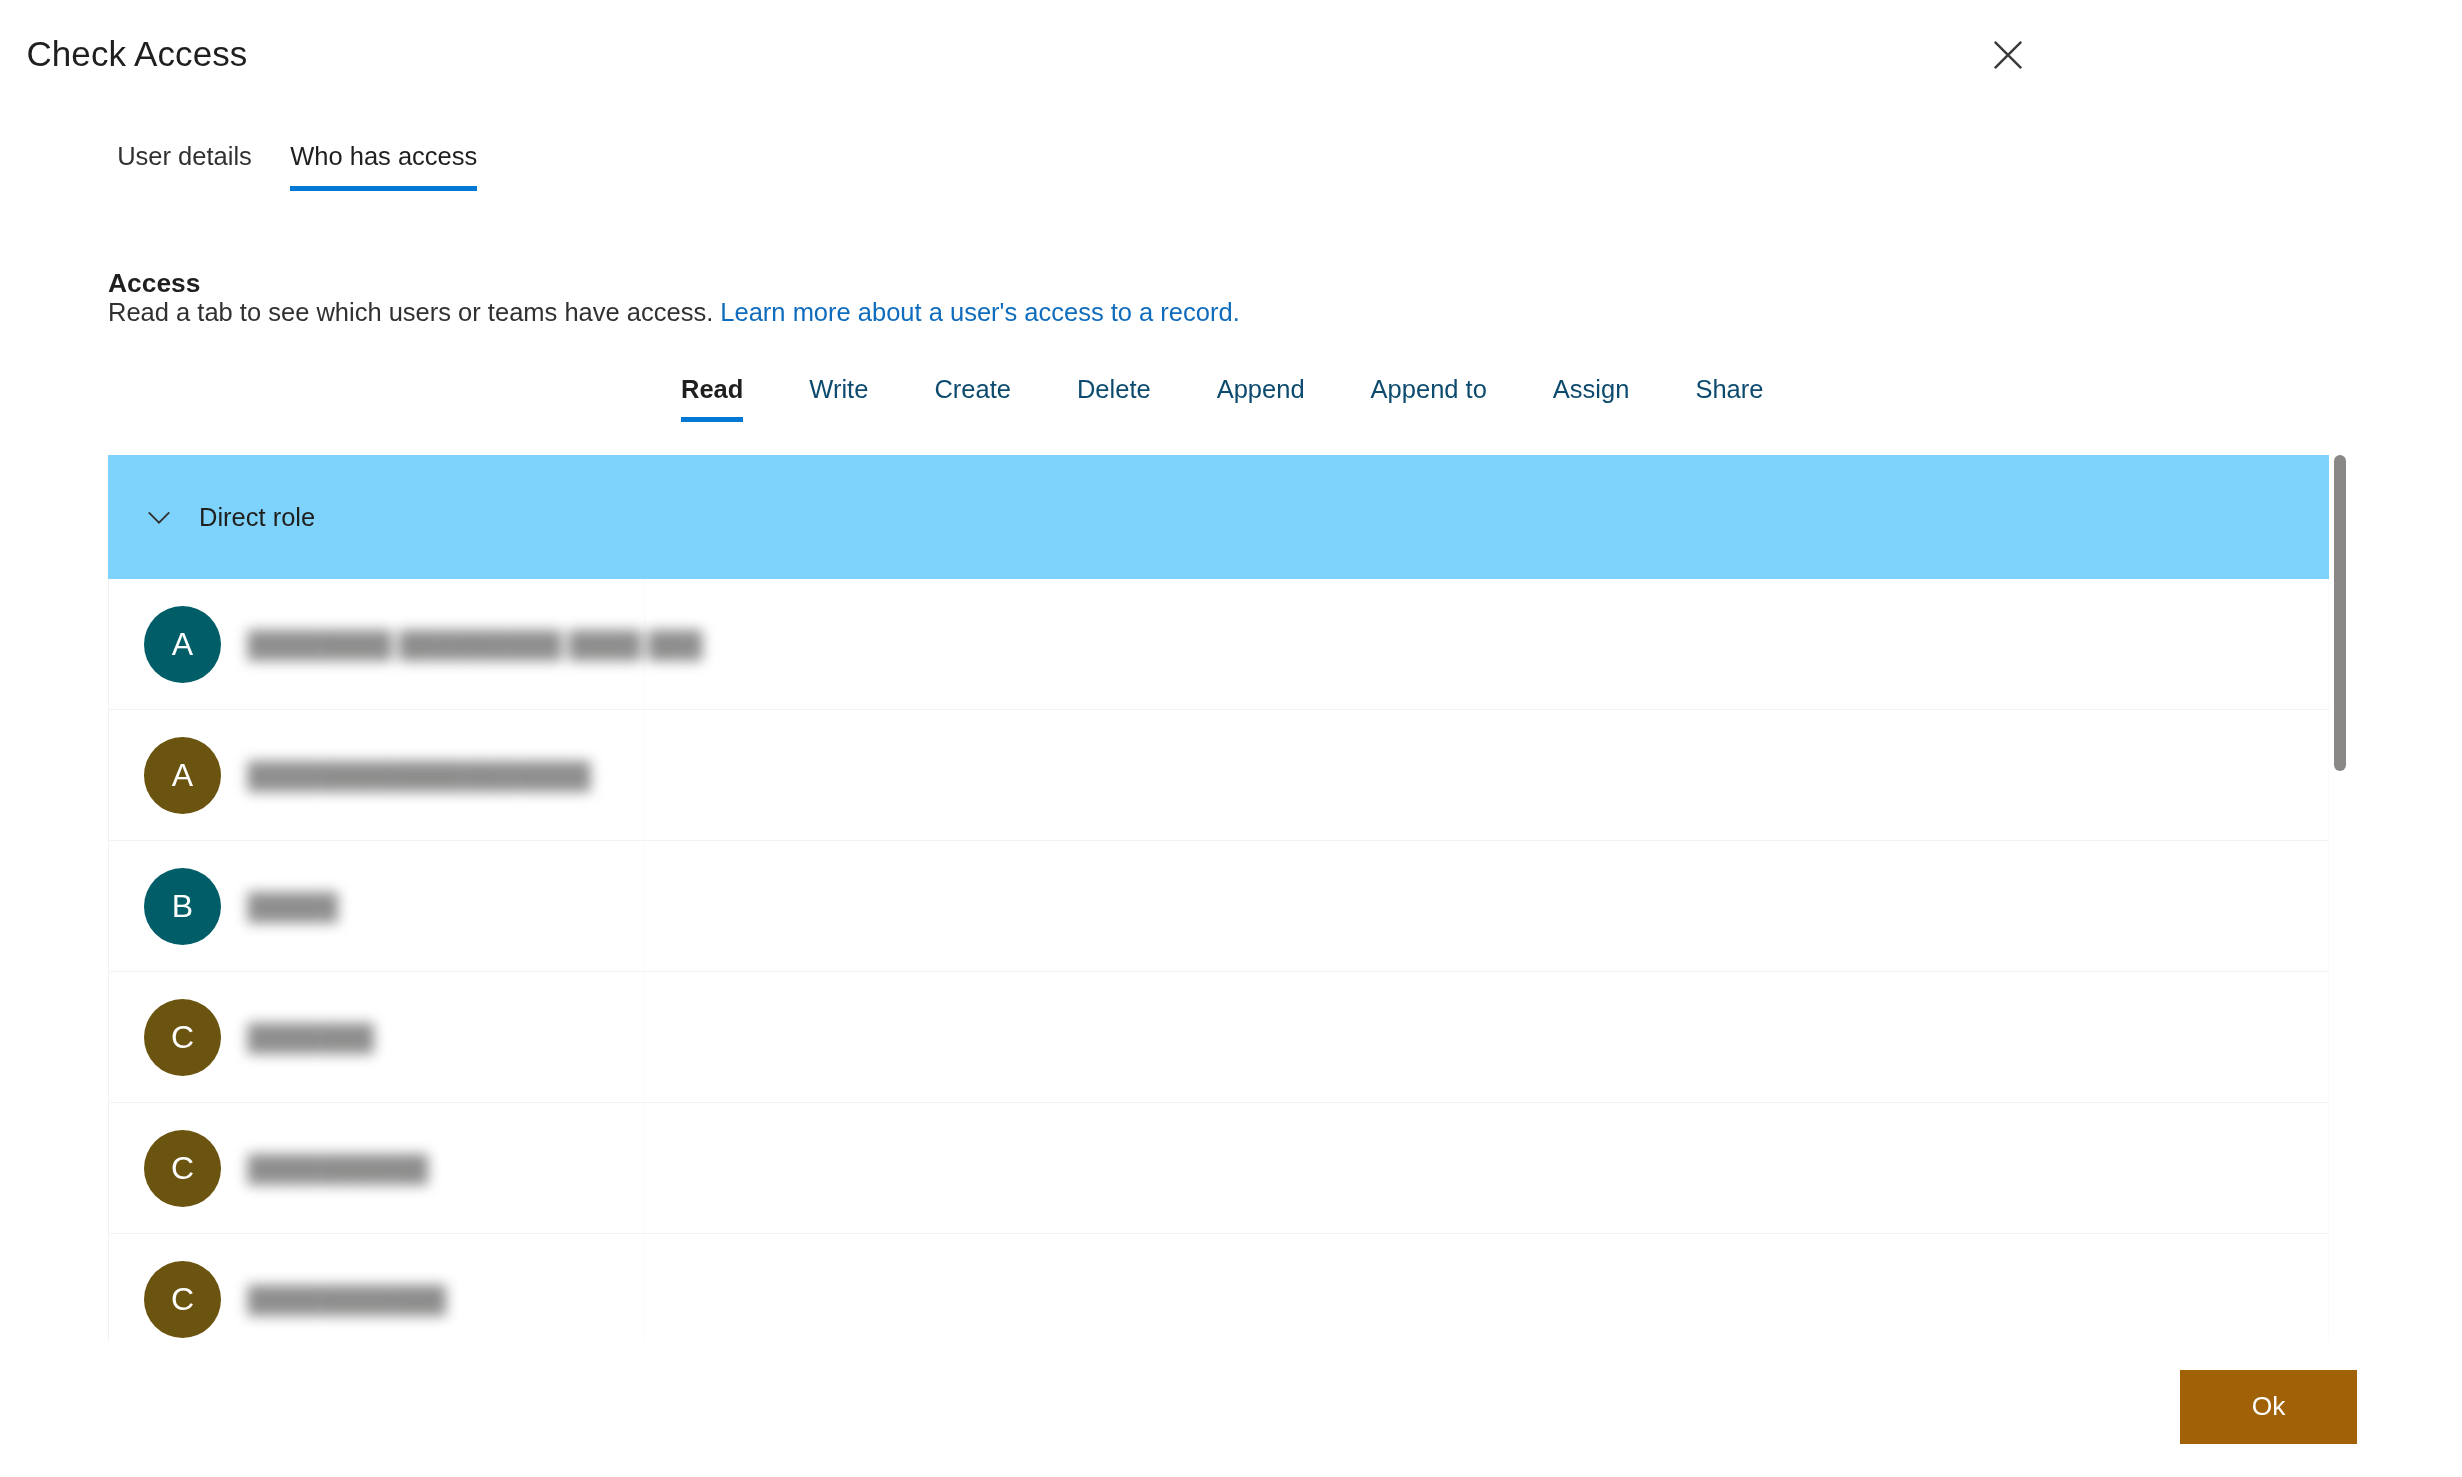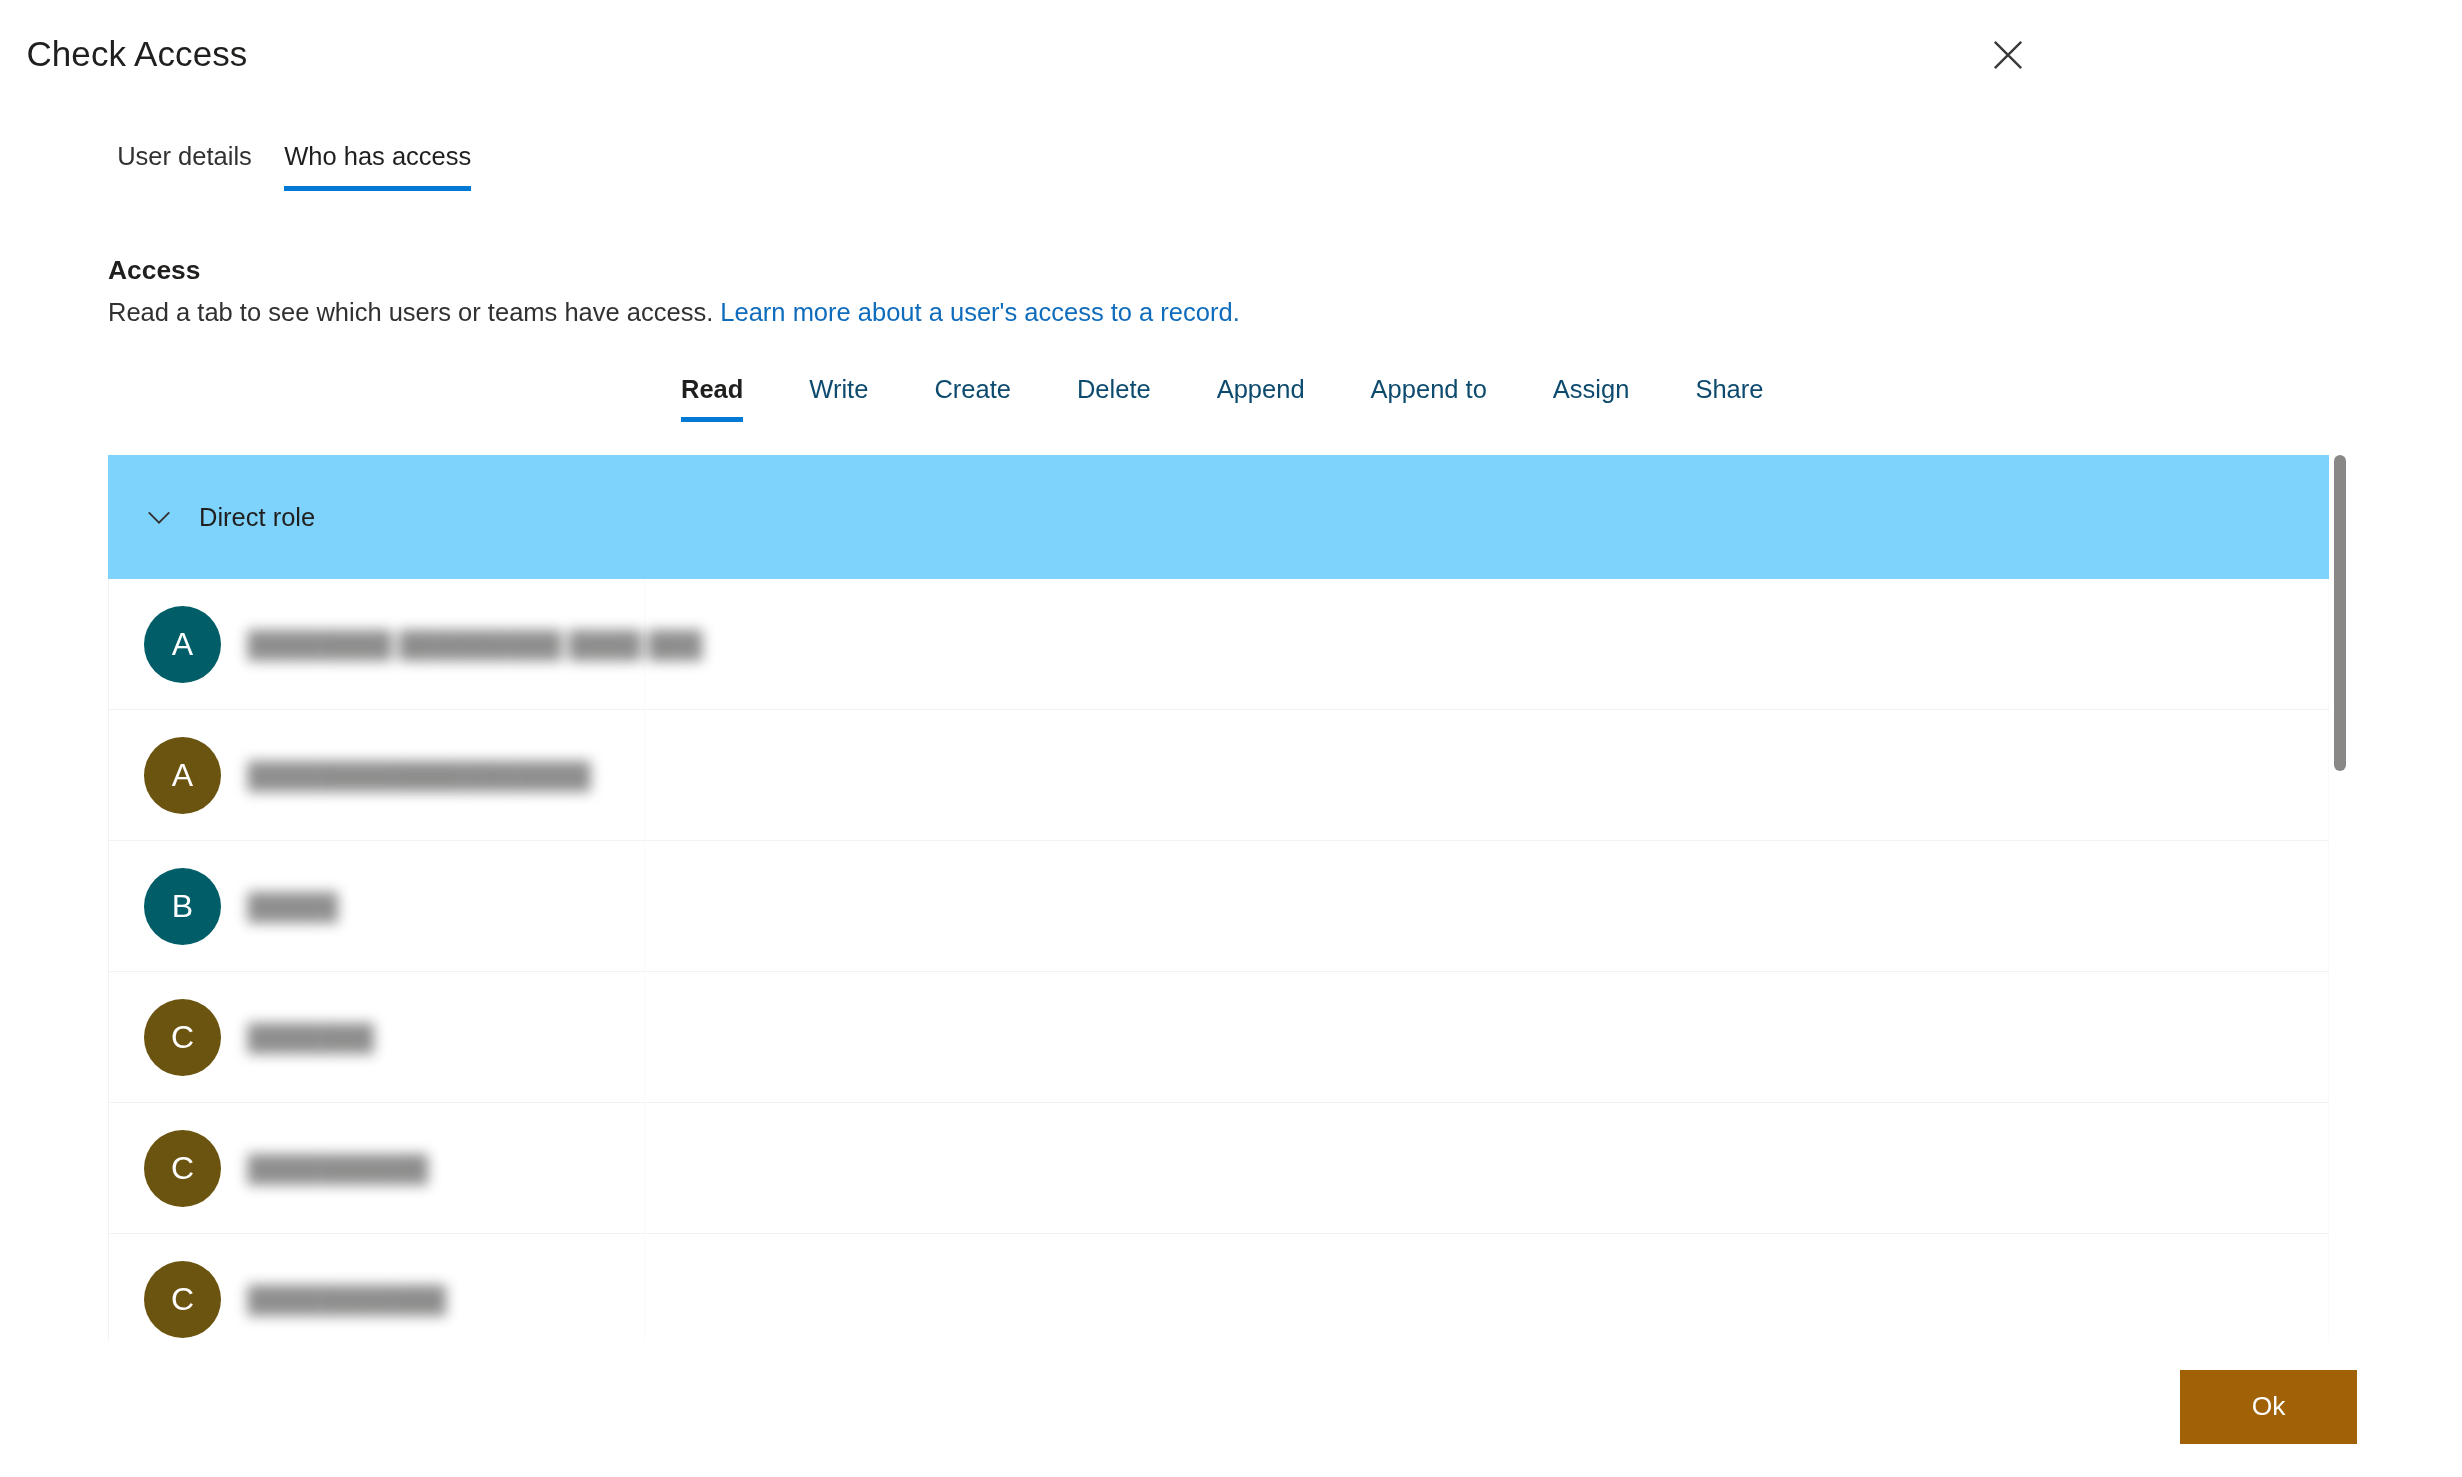--- a/index.html
+++ b/index.html
@@ -46,21 +46,21 @@
   }
   .close-button svg { display: block; }
 
   
   .pivot {
     position: absolute;
     left: 104px;
     top: 140px;
     display: flex;
     align-items: flex-end;
-    gap: 6px;
+    gap: 12px;
   }
   .pivot-item {
     position: relative;
     font-size: 25.5px;
     line-height: 32px;
     color: #323130;
     padding: 0 13.2px 19px 13.2px;
     cursor: pointer;
     white-space: nowrap;
   }
@@ -75,21 +75,21 @@
     right: 13.2px;
     bottom: 0;
     height: 4.7px;
     background: #0078d4;
   }
 
   
   .section-heading {
     position: absolute;
     left: 108px;
-    top: 255px;
+    top: 268px;
     font-size: 26.4px;
     font-weight: bold;
     color: #201f1e;
   }
   .section-desc {
     position: absolute;
     left: 108px;
     top: 295px;
     font-size: 25.5px;
     line-height: 34px;

